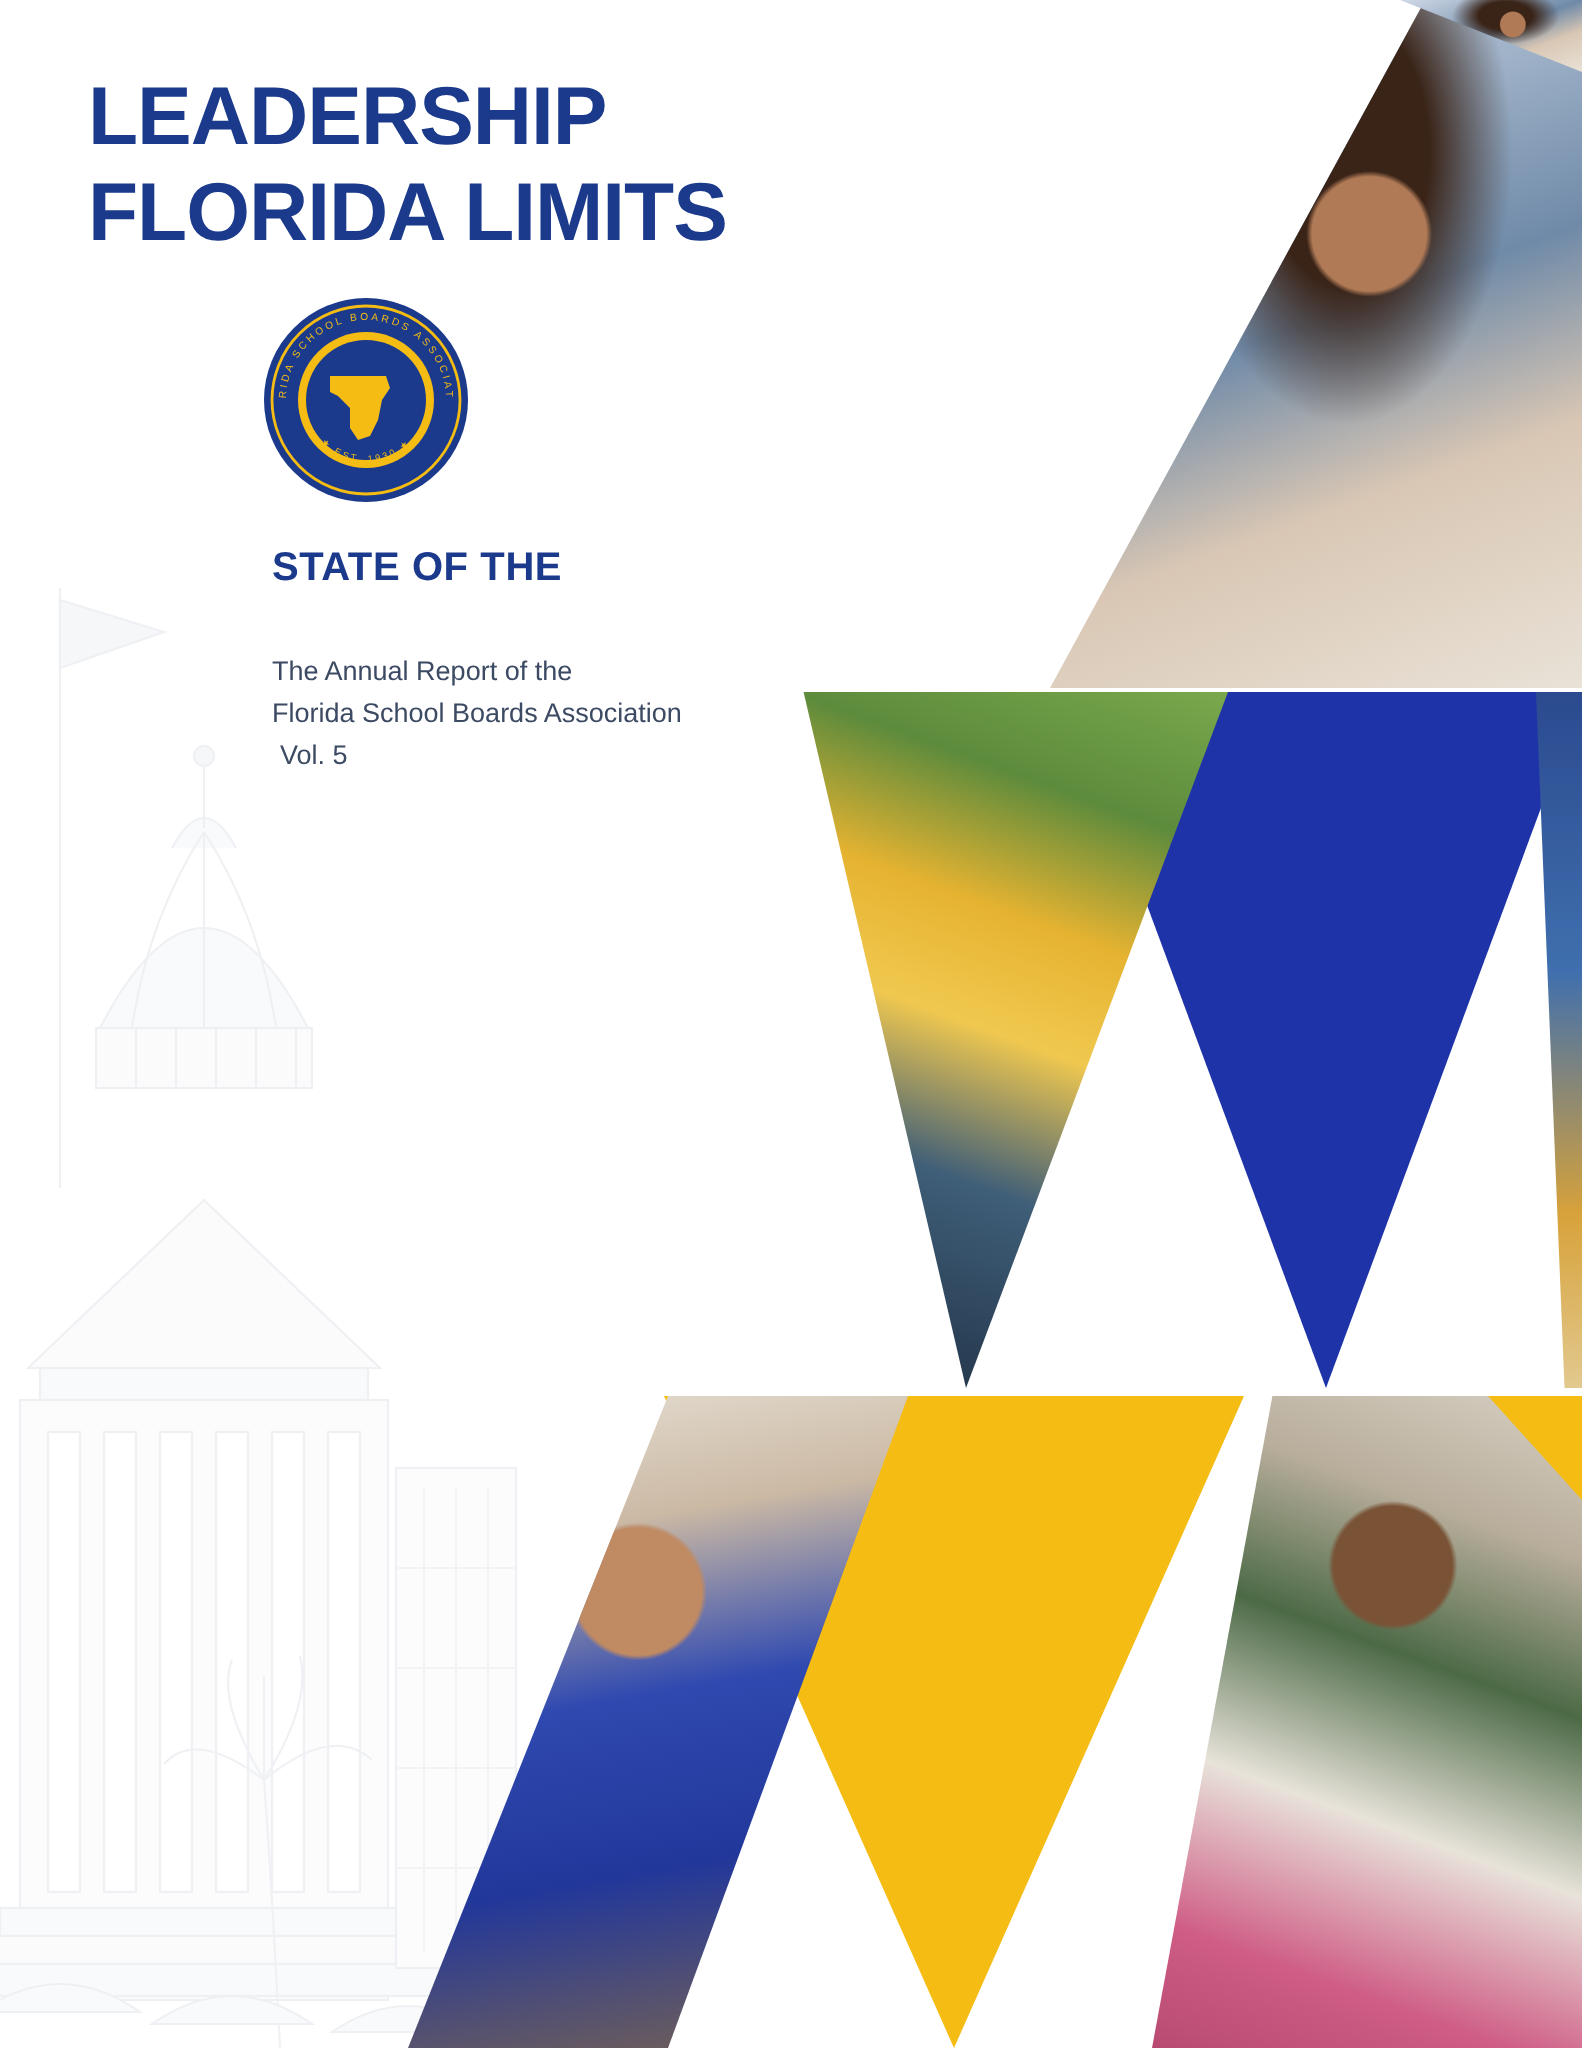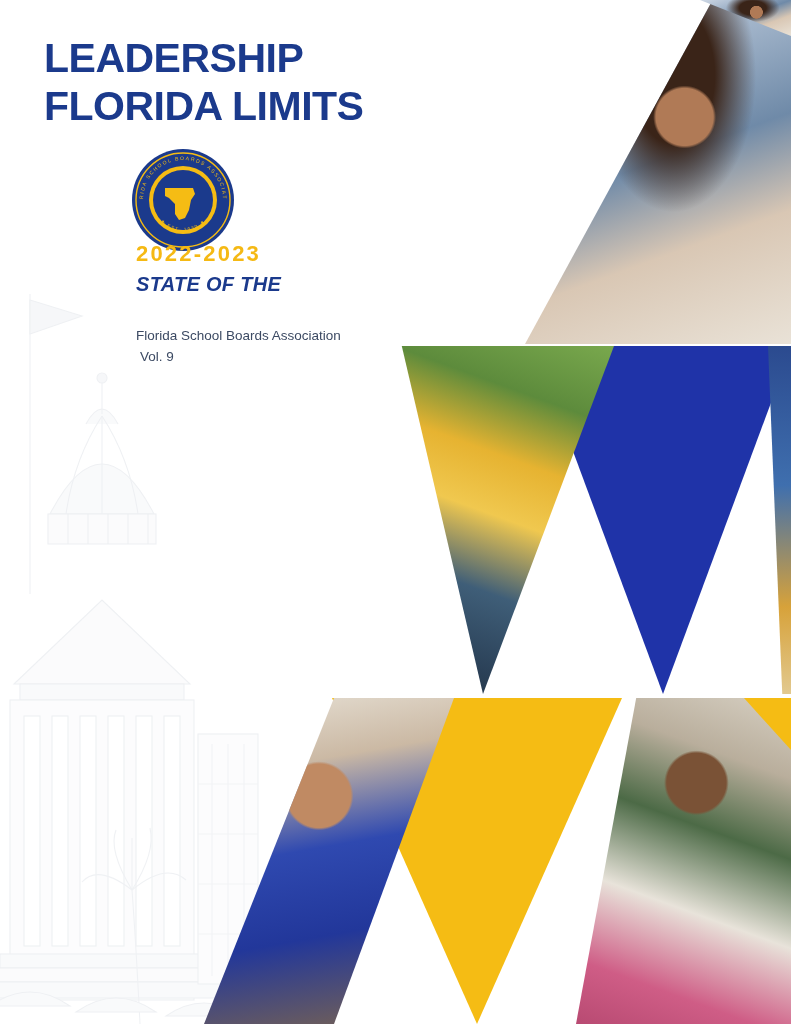--- a/index.html
+++ b/index.html
@@ -54,21 +54,20 @@
   }
   .subtitle {
     position:absolute;
     left:136px; top:272px;
     width:260px;
     color:#1b3a8c;
     font-weight:bold;
     font-size:20px;
     line-height:1.28;
     letter-spacing:0.3px;
-    font-style:italic;
   }
   .subtitle .s2 { display:block; }
 
   .blurb {
     position:absolute;
     left:136px; top:326px;
     width:300px;
     color:#3c4a63;
     font-size:13.5px;
     line-height:1.55;
@@ -245,24 +244,24 @@
       </g>
       <text font-size="5.1" font-family="Liberation Sans, sans-serif" fill="#f5bc14" letter-spacing="1.5">
         <textPath href="#arcTop" startOffset="50%" text-anchor="middle">FLORIDA SCHOOL BOARDS ASSOCIATION</textPath>
       </text>
       <text font-size="4.6" font-family="Liberation Sans, sans-serif" fill="#f5bc14" letter-spacing="1.4">
         <textPath href="#arcBot" startOffset="50%" text-anchor="middle">★ EST. 1930 ★</textPath>
       </text>
     </svg>
   </div>
 
-  <div class="year">2022-2023</div>
 
   <div class="subtitle">
     <span>STATE OF THE</span>
   </div>
 
   <div class="blurb">
+    <span>The Annual Report of the</span>
     <span>Florida School Boards Association</span>
-    <span class="vol">Vol. 9</span>
+    <span class="vol">Vol. 5</span>
   </div>
 
 </div>
 
 </body></html>

